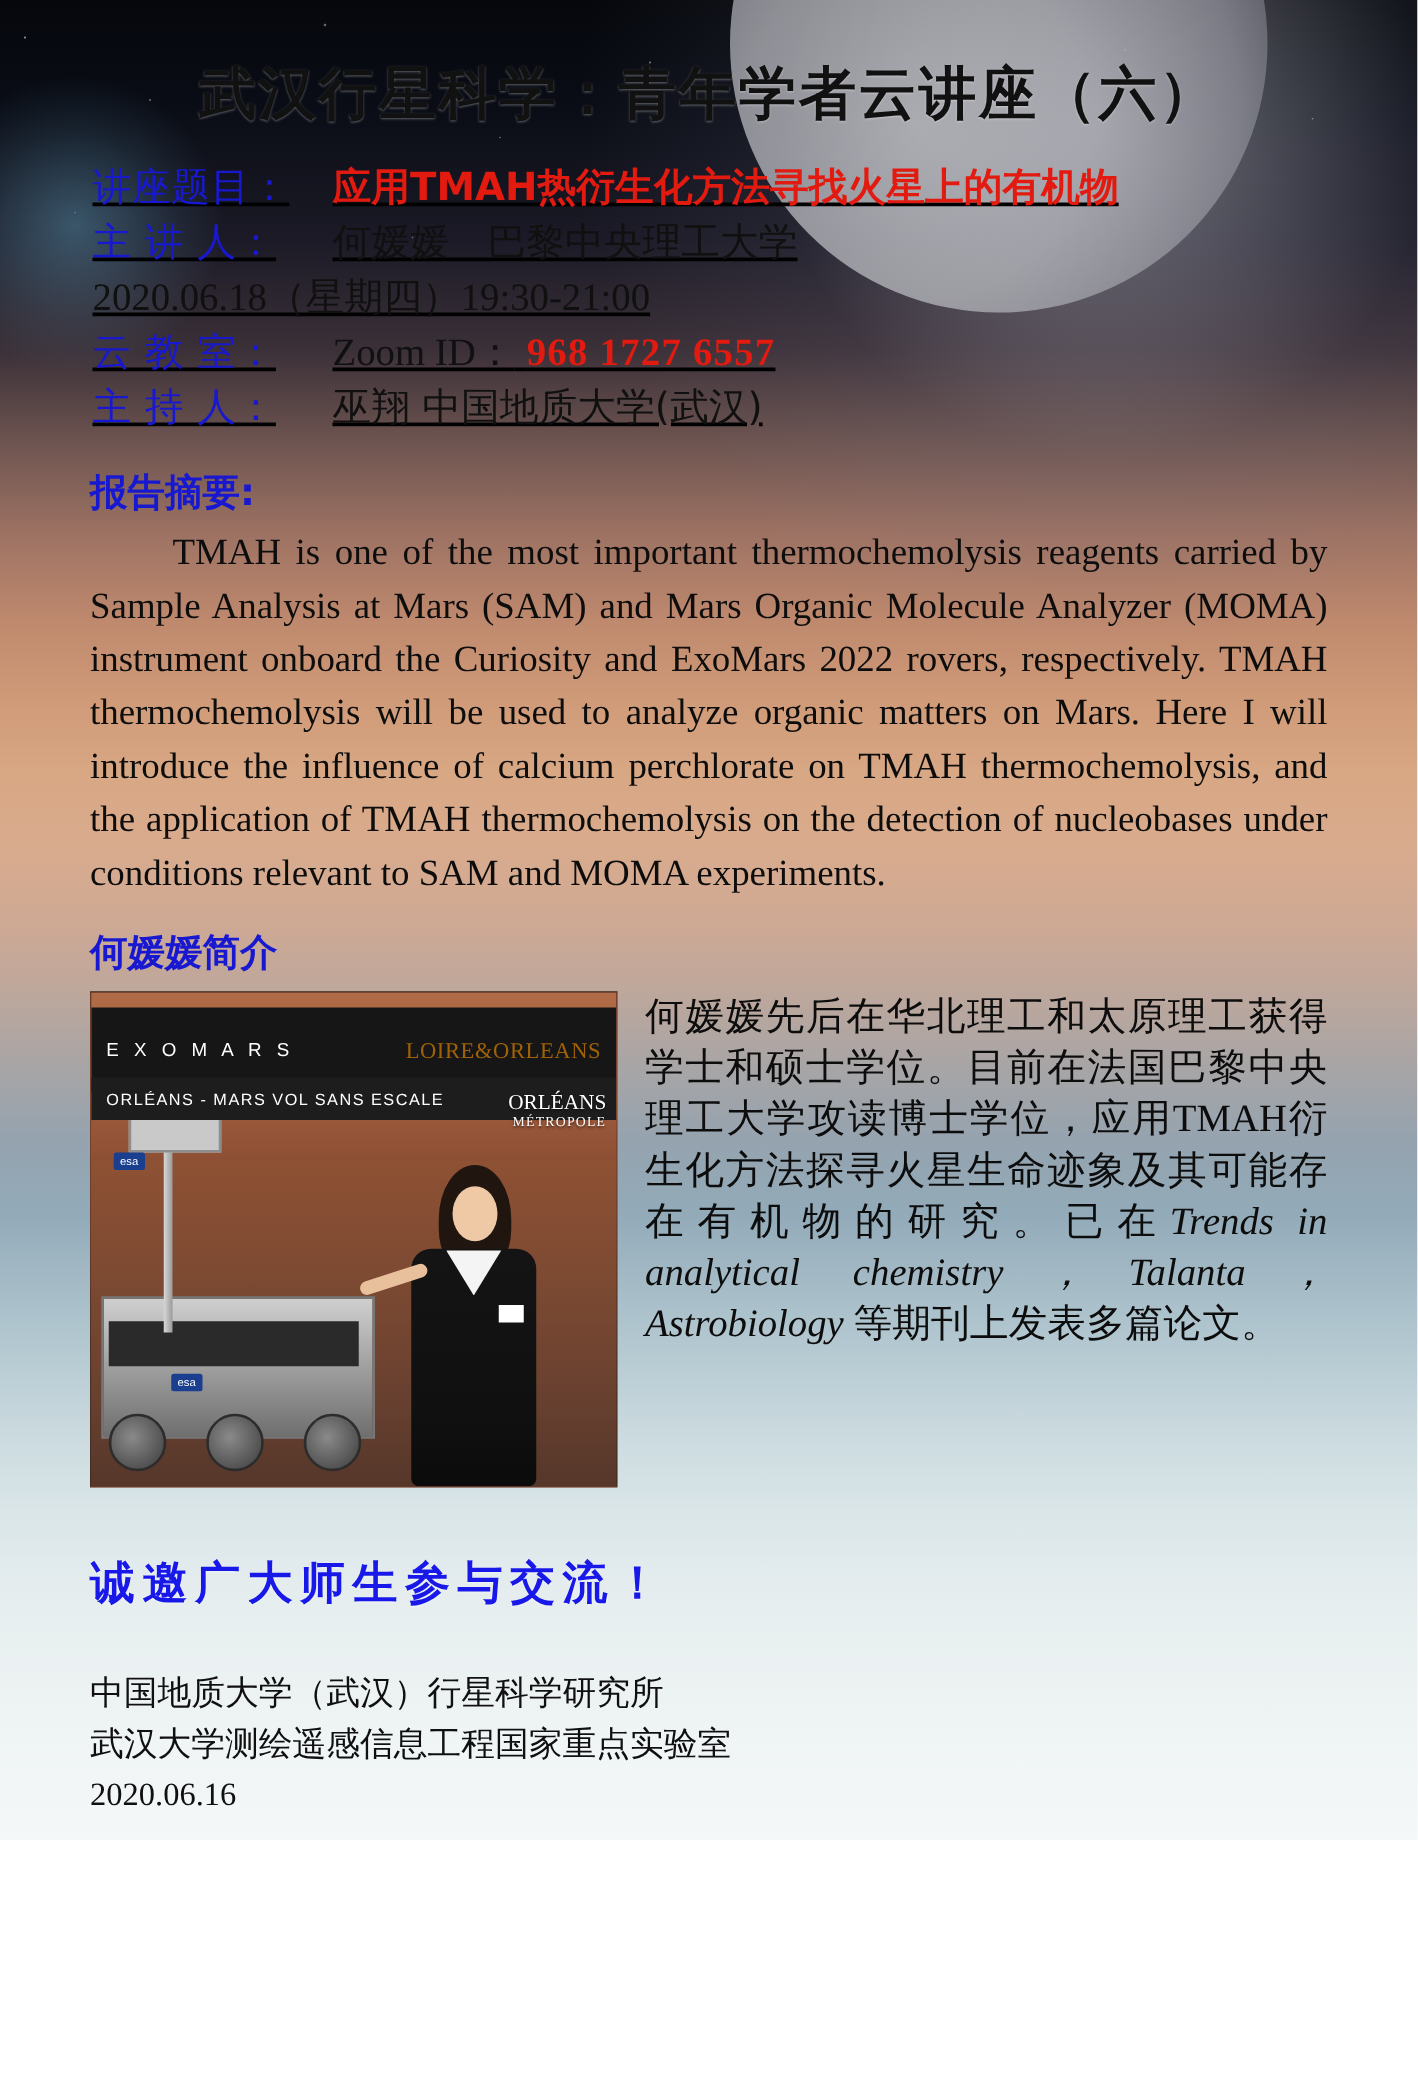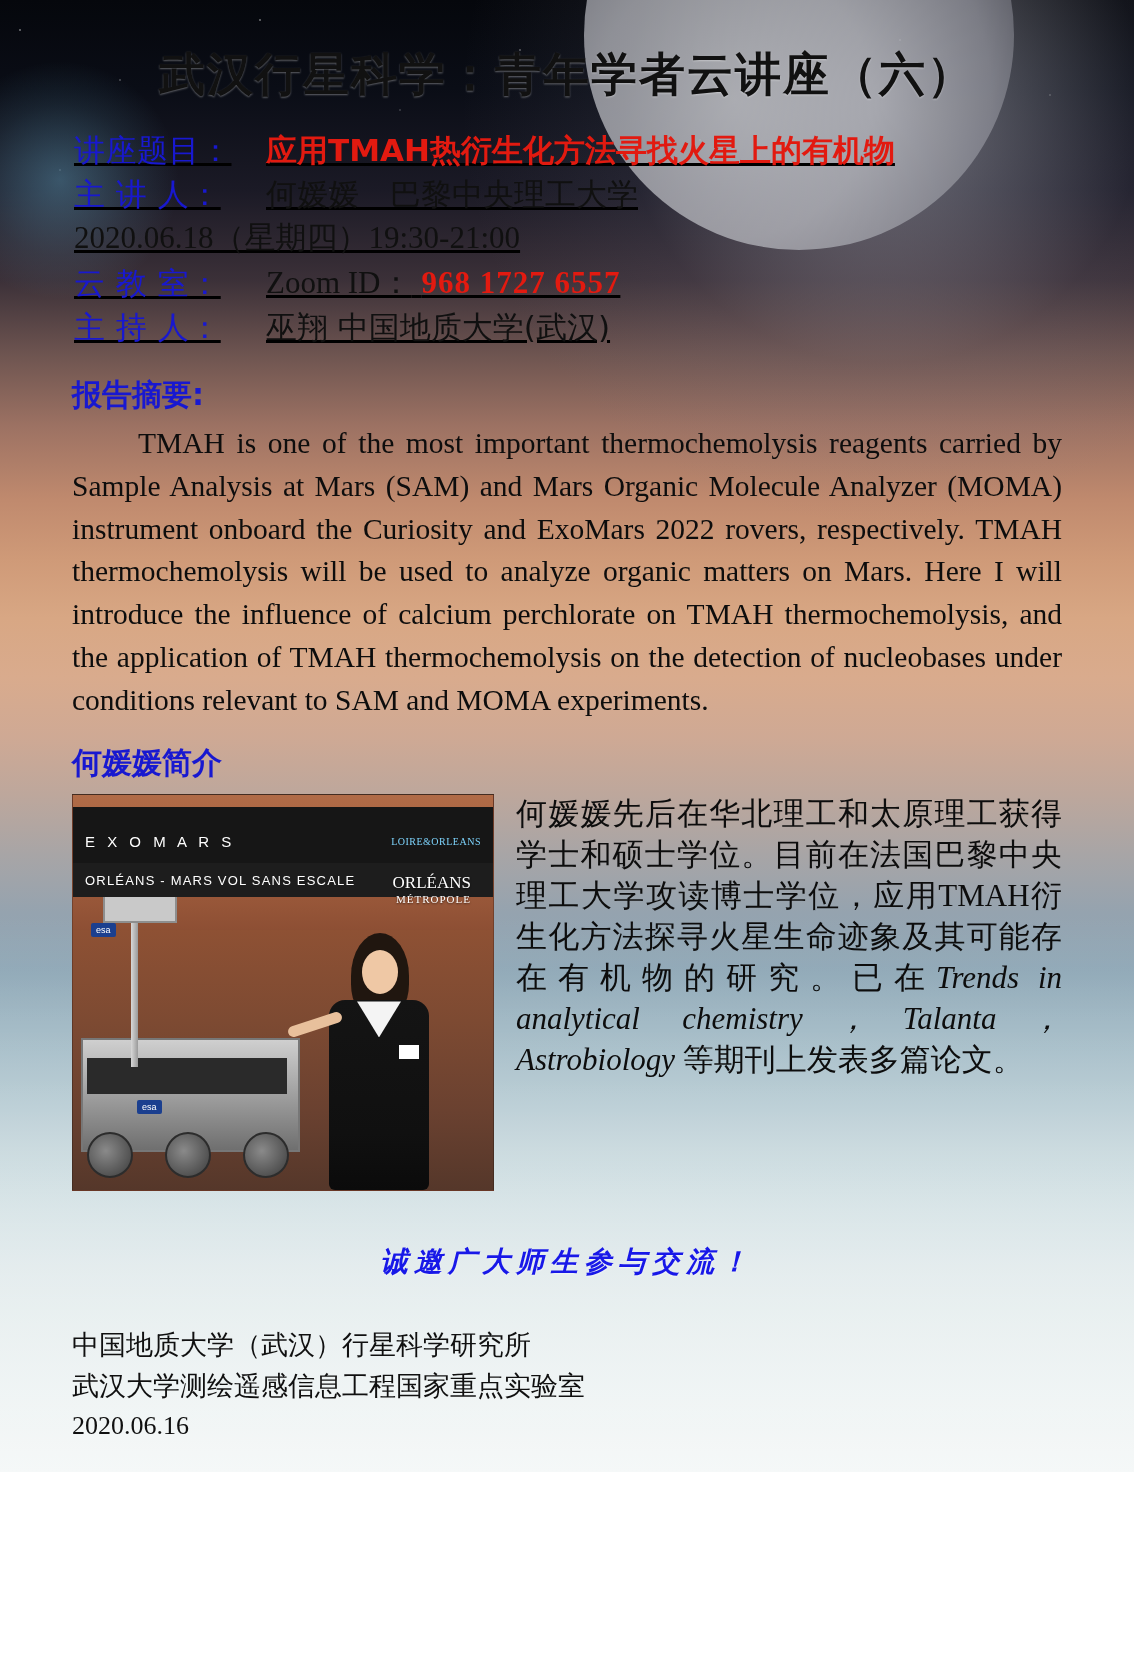--- a/index.html
+++ b/index.html
@@ -208,39 +208,39 @@
     padding: 0 12px;
     box-sizing: border-box;
   }
   .photo .banner .bleft {
     color: #ffffff;
     font-size: 15px;
     letter-spacing: 4px;
     font-family: "Liberation Sans", sans-serif;
   }
   .photo .banner .bright {
-    color: #7dd3fc;
-    font-size: 10px;
+    color: #a16207;
+    font-size: 18px;
     font-family: "Liberation Serif", serif;
     letter-spacing: 0.5px;
   }
   .photo .subbar {
     position: absolute; left: 0; top: 68px; width: 100%; height: 34px;
     background: #1d1d1d;
     color: #ffffff;
     font-size: 13px;
     letter-spacing: 1.2px;
     display: flex; align-items: center;
     padding-left: 12px;
     box-sizing: border-box;
     font-family: "Liberation Sans", sans-serif;
   }
   .photo .orleans2 {
     position: absolute;
-    right: 22px;
+    right: 8px;
     top: 78px;
     color: #ffffff;
     font-size: 17px;
     font-family: "Liberation Serif", serif;
     text-align: right;
     line-height: 1.15;
     text-shadow: 0 1px 2px rgba(0,0,0,0.6);
   }
   .photo .orleans2 small { font-size: 11px; letter-spacing: 1px; display:block; }
   .photo .rover-mast {
@@ -328,26 +328,25 @@
     font-size: 31px;
     line-height: 1.32;
     color: #0d0d0d;
     text-align: justify;
     text-justify: inter-word;
   }
   .bio-text .ital { font-style: italic; }
 
   .invite {
     margin-top: 52px;
-    text-align: center;
+    text-align: left;
     color: #1818e8;
     font-family: "DejaVu Sans", sans-serif;
     font-weight: bold;
-    font-style: italic;
-    font-size: 28px;
+    font-size: 36px;
     letter-spacing: 6px;
     text-shadow: 0 1px 2px rgba(255,255,255,0.5);
   }
 
   .footer {
     margin-top: 44px;
     text-align: left;
     font-family: "DejaVu Sans", sans-serif;
     font-size: 27px;
     line-height: 1.5;

